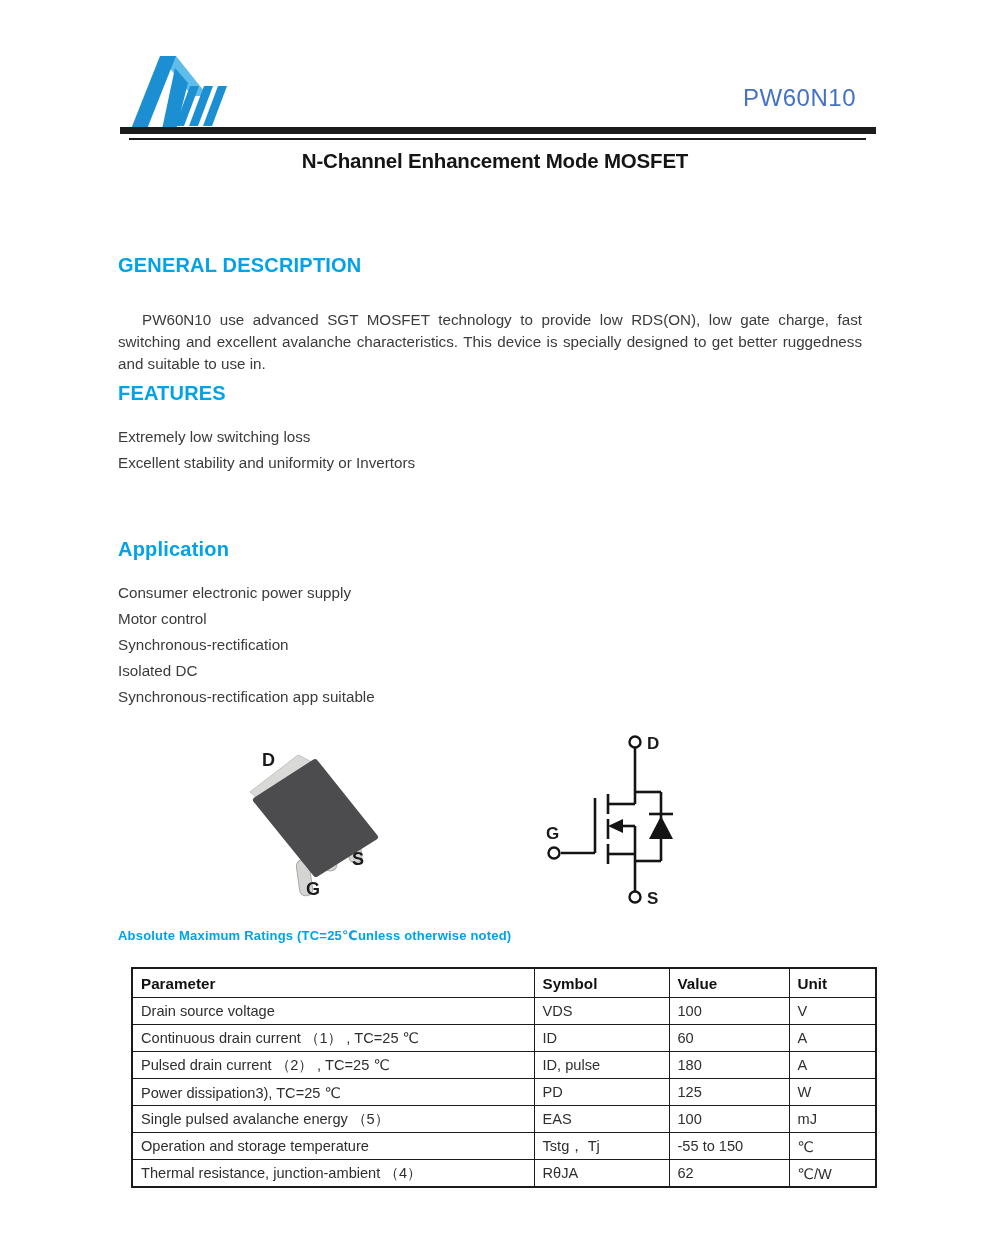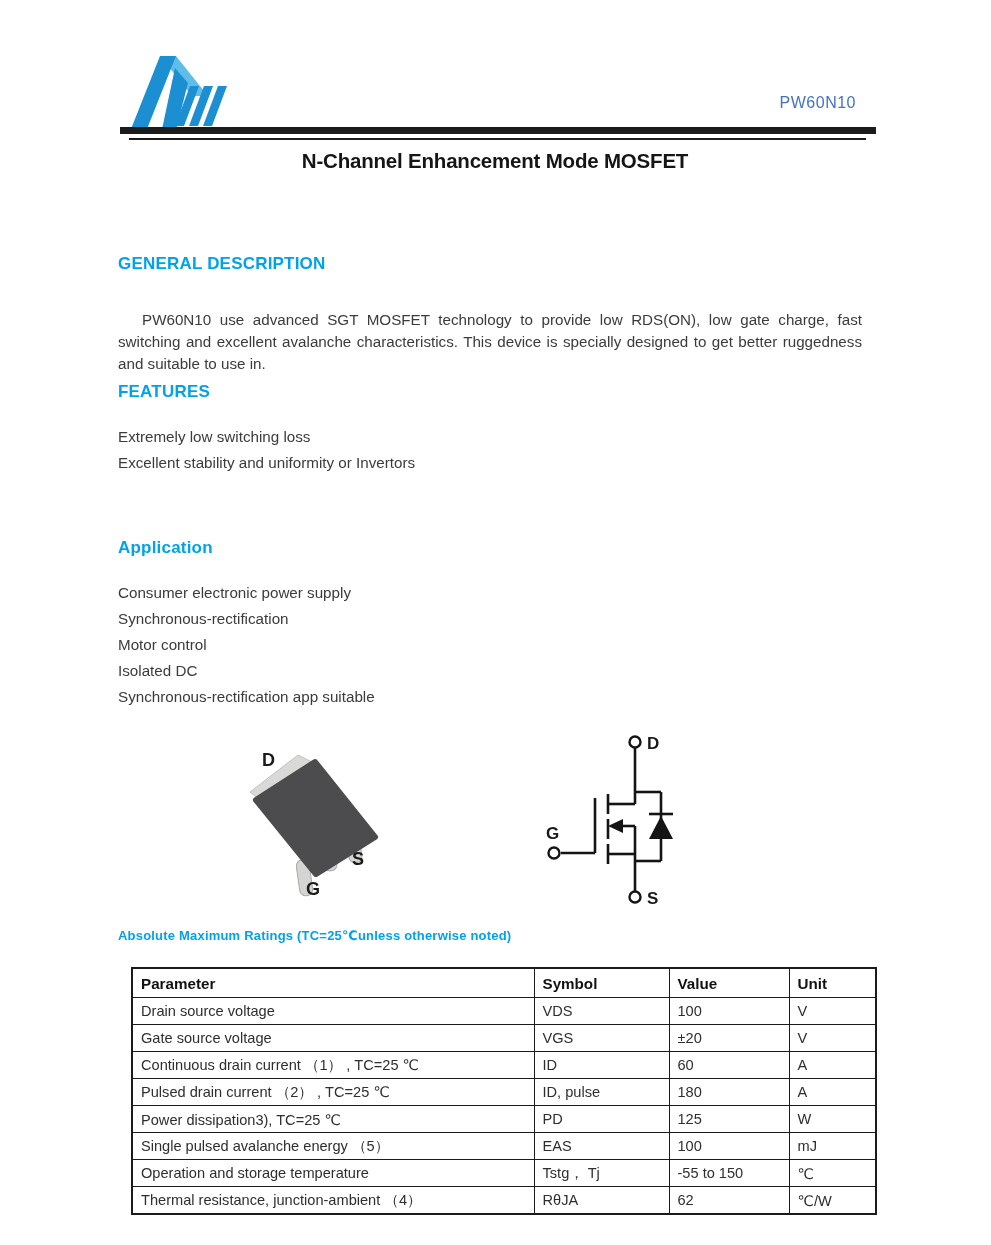--- a/index.html
+++ b/index.html
@@ -8,37 +8,37 @@
     width:991px;height:1245px;
     background:#ffffff;
     font-family:"Liberation Sans","DejaVu Sans",sans-serif;
     overflow:hidden;
     color:#3b3b3b;
   }
   .abs{position:absolute;}
 
   
   .part-number{
-    position:absolute;top:94px;right:135px;
-    font-size:16px;font-weight:400;color:#4472c4;
+    position:absolute;top:84px;right:135px;
+    font-size:24px;font-weight:400;color:#4472c4;
     letter-spacing:0.5px;
   }
   .rule-thick{position:absolute;left:120px;top:127px;width:756px;height:7px;background:#1b1b1b;}
   .rule-thin{position:absolute;left:129px;top:138px;width:737px;height:2px;background:#1b1b1b;}
   .doc-title{
     position:absolute;left:120px;top:149px;width:750px;
     text-align:center;padding-right:4px;
     font-size:20.5px;font-weight:700;color:#151515;
     letter-spacing:-0.2px;
   }
 
   
   .sec-heading{
     position:absolute;left:118px;margin:0;
-    font-size:17px;font-weight:700;color:#00a2e8;
+    font-size:20px;font-weight:700;color:#00a2e8;
     letter-spacing:0.2px;
   }
 
   .description{
     position:absolute;left:118px;top:294px;width:744px;
     font-size:15.2px;line-height:22px;color:#3b3b3b;
     text-align:justify;text-indent:24px;
   }
   .plain-list{position:absolute;left:118px;font-size:15.2px;line-height:26px;color:#3b3b3b;}
   .plain-list div{white-space:nowrap;}
@@ -90,22 +90,22 @@
 
   <h2 class="sec-heading" style="top:382px">FEATURES</h2>
   <div class="plain-list" style="top:424px">
     <div>Extremely low switching loss</div>
     <div>Excellent stability and uniformity or Invertors</div>
   </div>
 
   <h2 class="sec-heading" style="top:538px">Application</h2>
   <div class="plain-list" style="top:580px">
     <div>Consumer electronic power supply</div>
+    <div>Motor control</div>
     <div>Synchronous-rectification</div>
-    <div>Motor control</div>
     <div>Isolated DC</div>
     <div>Synchronous-rectification app suitable</div>
   </div>
 
   <svg class="pkg-svg" width="165" height="168" viewBox="0 0 165 168">
 
     <polygon points="12,50 60,13 76,21 26,61" fill="#d9d9d7" stroke="#c2c2c0" stroke-width="1"></polygon>
 
     <g fill="#d4d4d2" stroke="#a9a9a7" stroke-width="1">
       <rect x="-6.5" y="0" width="13" height="36" rx="6" transform="translate(64,118) rotate(-8)"></rect>
@@ -178,26 +178,20 @@
       </tr>
     </thead>
     <tbody>
       <tr>
         <td>Drain source voltage</td>
         <td>VDS</td>
         <td>100</td>
         <td>V</td>
       </tr>
       <tr>
-        <td>Gate source voltage</td>
-        <td>VGS</td>
-        <td>±20</td>
-        <td>V</td>
-      </tr>
-      <tr>
         <td>Continuous drain current （1） , TC=25 ℃</td>
         <td>ID</td>
         <td>60</td>
         <td>A</td>
       </tr>
       <tr>
         <td>Pulsed drain current （2） , TC=25 ℃</td>
         <td>ID, pulse</td>
         <td>180</td>
         <td>A</td>

